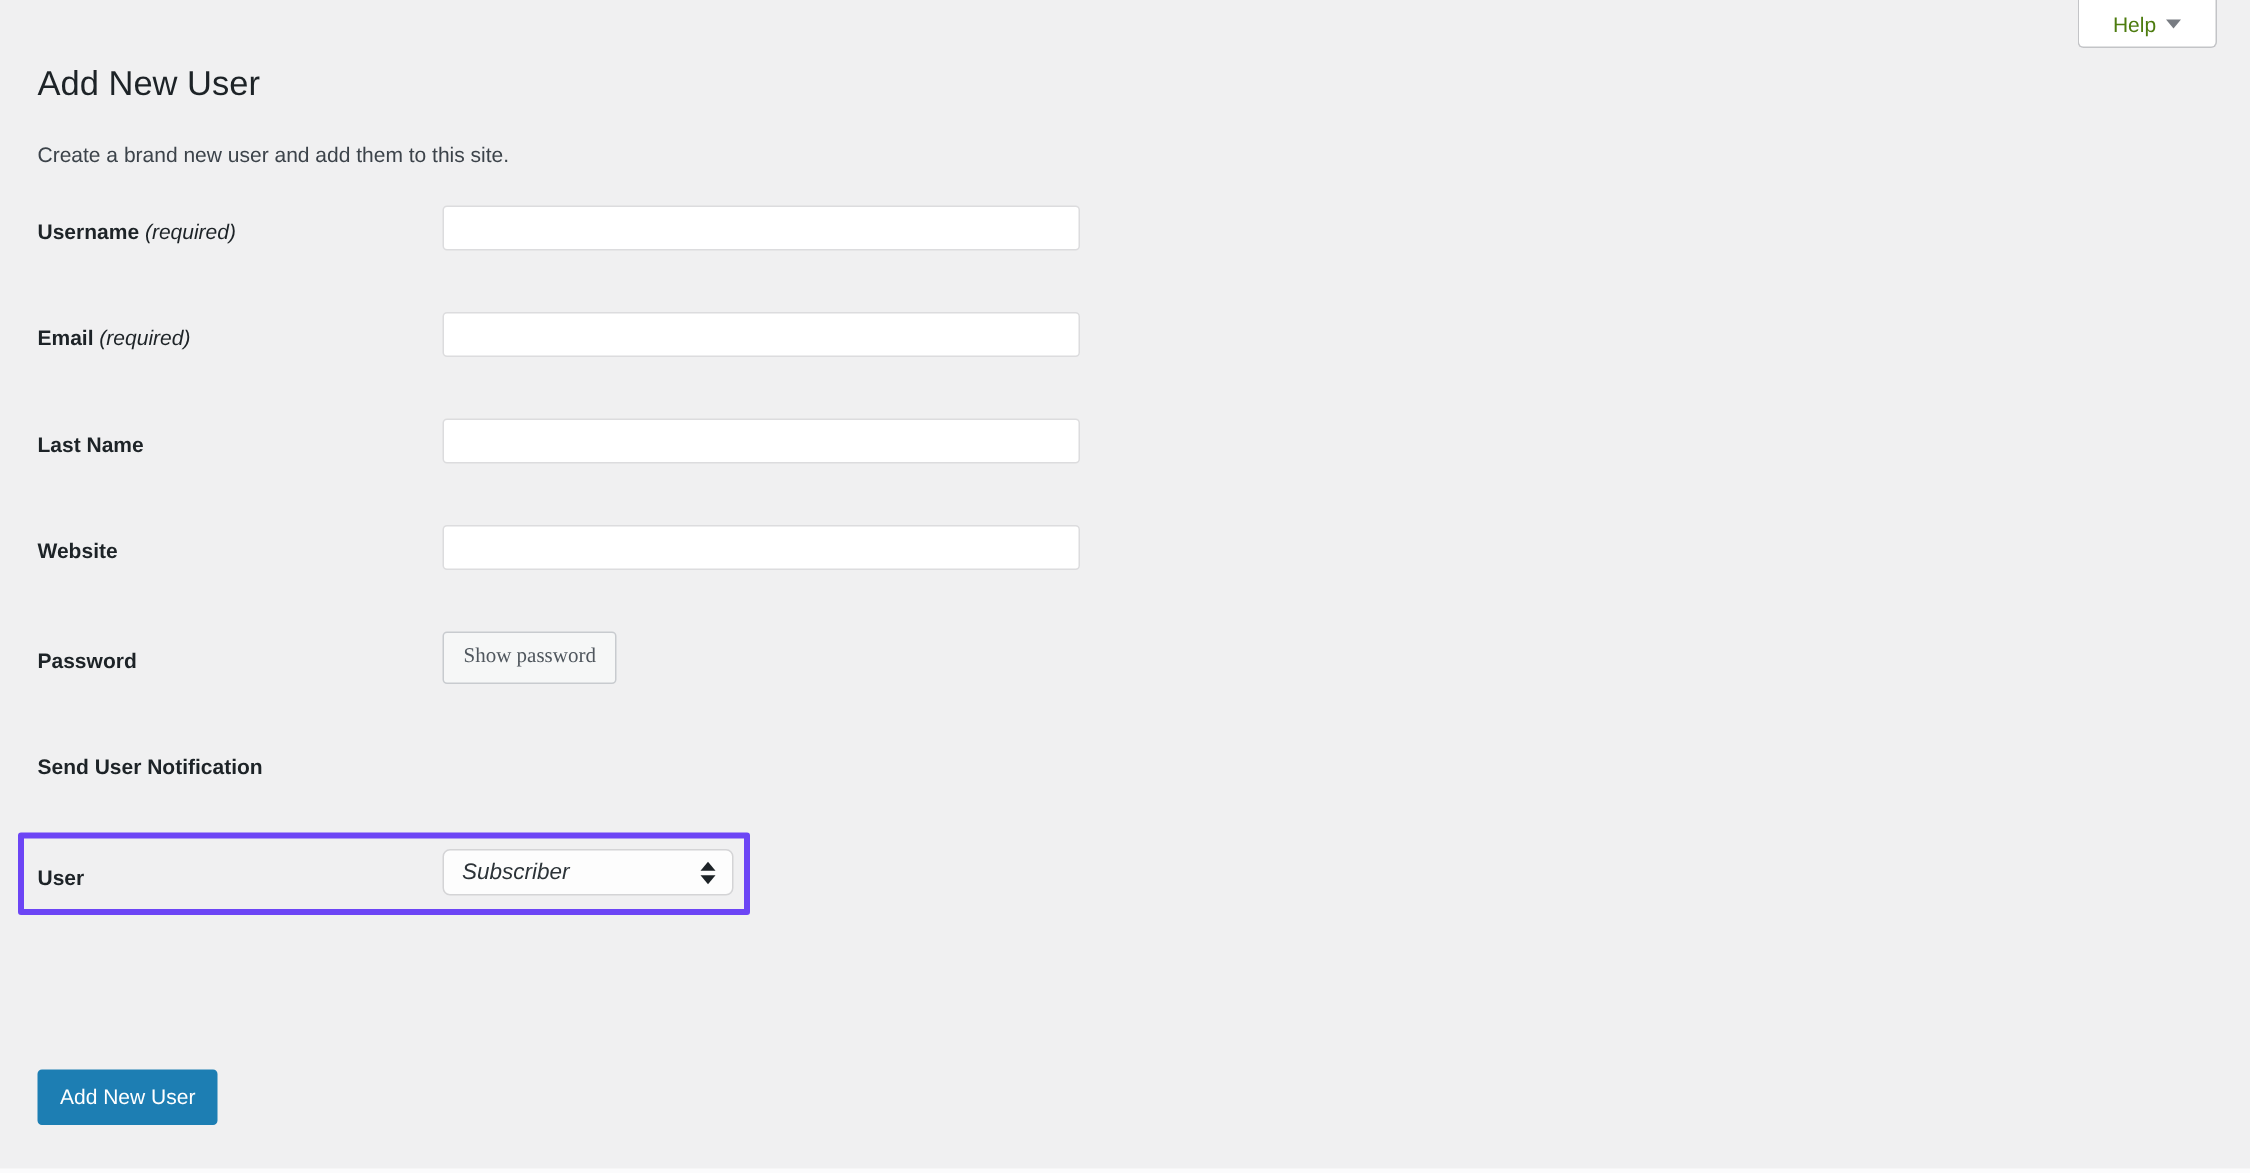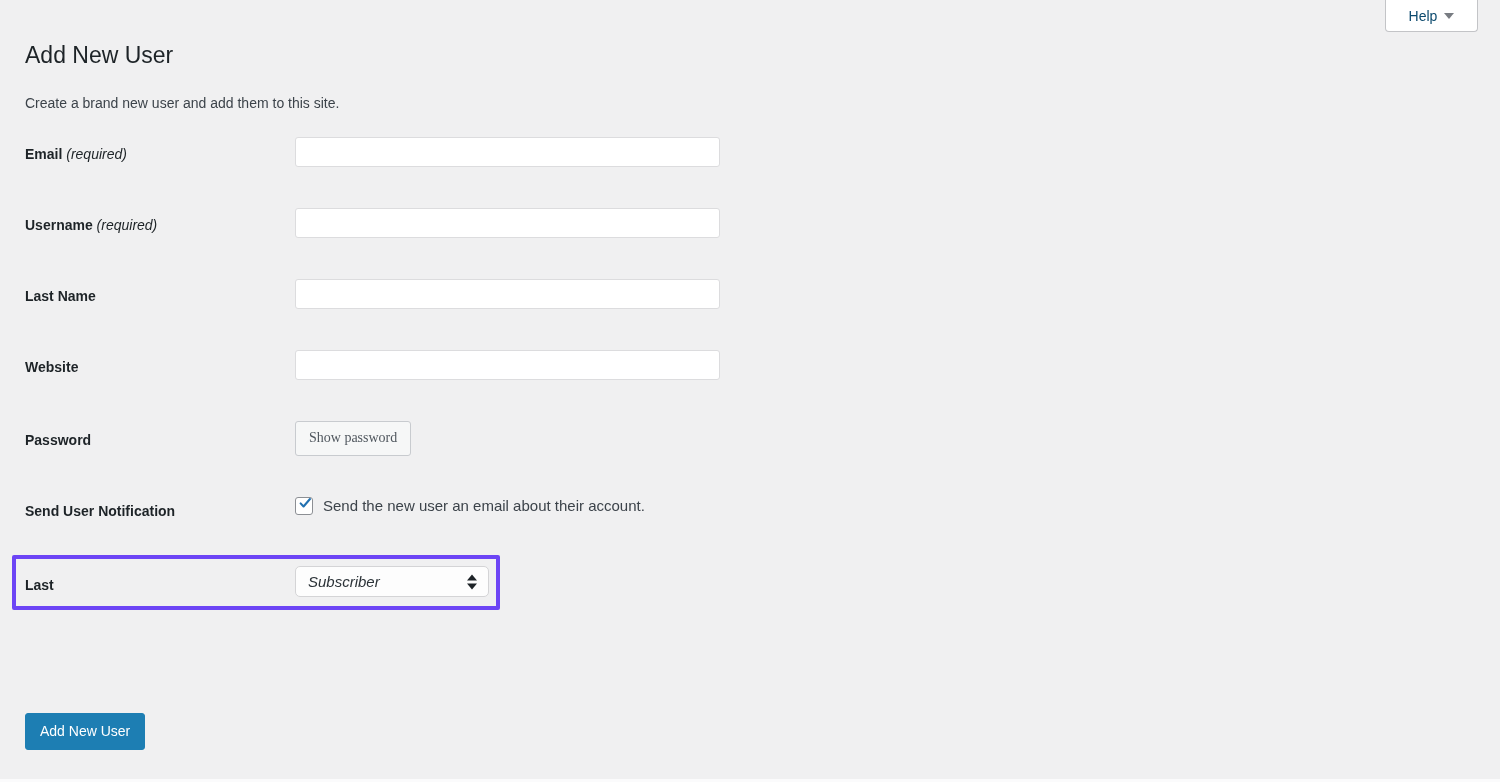--- a/index.html
+++ b/index.html
@@ -26,21 +26,21 @@
     background: #fff;
     border: 1px solid #c3c4c7;
     border-top: none;
     border-radius: 0 0 4px 4px;
     box-sizing: border-box;
     display: flex;
     align-items: center;
     justify-content: center;
     gap: 7px;
     font-size: 14px;
-    color: #0c4a6e;
+    color: #4d7c0f;
     cursor: pointer;
     user-select: none;
   }
   #help-button .caret {
     width: 0;
     height: 0;
     border-left: 5px solid transparent;
     border-right: 5px solid transparent;
     border-top: 6px solid #787c82;
     display: inline-block;
@@ -278,30 +278,30 @@
 
 <div class="page-wrap">
 
   <h1 id="page-title">Add New User</h1>
   <p id="page-description">Create a brand new user and add them to this site.</p>
 
   <div id="user-form">
 
     <div class="form-row with-input">
       <div class="row-label">
-        <span>Email</span><span class="req"> (required)</span>
+        <span>Username</span><span class="req"> (required)</span>
       </div>
       <div class="row-field">
         <input class="text-input" type="text" value="" placeholder="" style="">
       </div>
     </div>
 
     <div class="form-row with-input">
       <div class="row-label">
-        <span>Username</span><span class="req"> (required)</span>
+        <span>Email</span><span class="req"> (required)</span>
       </div>
       <div class="row-field">
         <input class="text-input" type="text" value="" placeholder="" style="">
       </div>
     </div>
 
 
     <div class="form-row with-input">
       <div class="row-label">
         <span>Last Name</span><span class="req"></span>
@@ -322,35 +322,25 @@
 
     <div class="form-row">
       <div class="row-label">Password</div>
       <div class="row-field">
         <span class="button-secondary">Show password</span>
       </div>
     </div>
 
     <div class="form-row">
       <div class="row-label">Send User Notification</div>
-      <div class="row-field" style="top:9px;">
-        <div class="check-wrap">
-          <span class="checkbox">
-            <svg class="tick" viewBox="0 0 20 20">
-              <path d="M4.5 10.5 L8.2 14.4 L16.2 5.0" fill="none" stroke="#2271b1" stroke-width="2.6" stroke-linecap="round" stroke-linejoin="round"></path>
-            </svg>
-          </span>
-          <span class="check-label">Send the new user an email about their account.</span>
-        </div>
-      </div>
     </div>
 
     <div id="role-row">
       <div id="role-highlight"></div>
-      <div class="row-label">Last</div>
+      <div class="row-label">User</div>
       <div class="row-field">
         <div class="select-box">
           <span>Subscriber</span>
           <span class="steppers">
             <span class="arrow-up"></span>
             <span class="arrow-down"></span>
           </span>
         </div>
       </div>
     </div>

